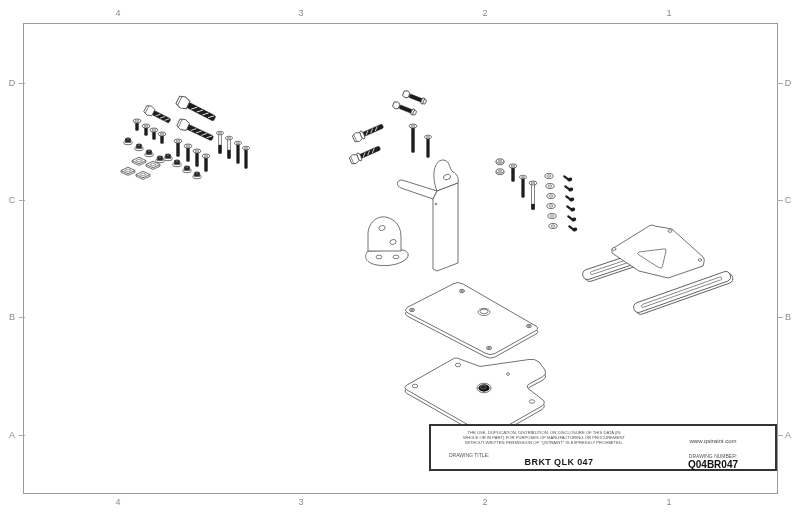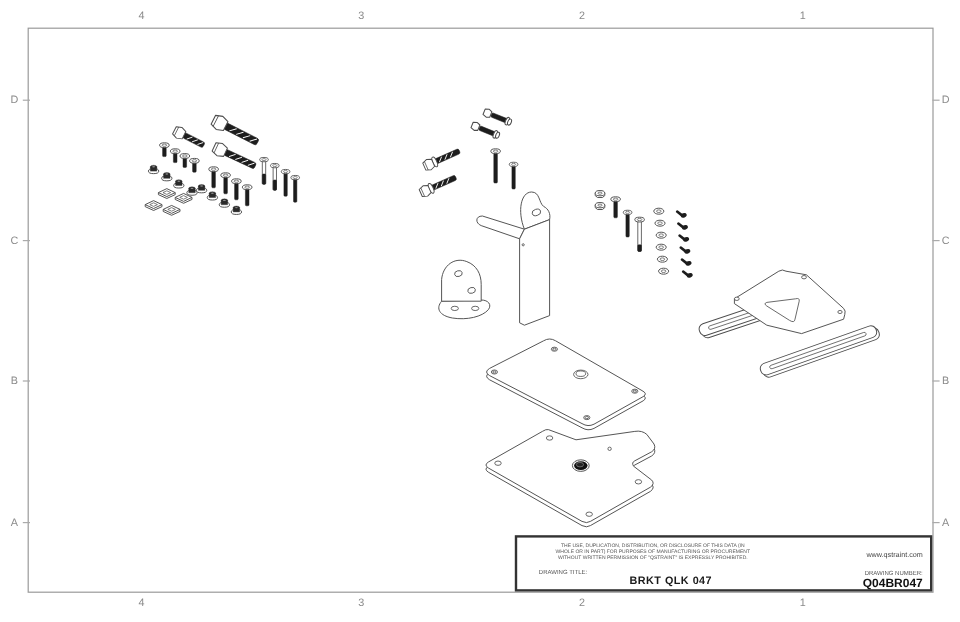--- a/index.html
+++ b/index.html
@@ -14,24 +14,24 @@
   .w  {fill:#ffffff;stroke:#4d4d4d;stroke-width:0.8;stroke-linejoin:round;}
   .w2 {fill:#ffffff;stroke:#4d4d4d;stroke-width:0.6;stroke-linejoin:round;}
   .wl {fill:#ffffff;stroke:#4d4d4d;stroke-width:0.7;}
   .h  {fill:#ffffff;stroke:#4d4d4d;stroke-width:0.7;}
   .d  {fill:#1d1d1d;stroke:#1d1d1d;stroke-width:0.4;}
   .dd {fill:#1d1d1d;stroke:none;}
   .g  {fill:#2b2b2b;stroke:#2b2b2b;stroke-width:0.3;}
   .th {stroke:#ffffff;stroke-width:0.7;fill:none;}
   .lnn{stroke:#4d4d4d;stroke-width:0.6;fill:none;}
   
-  .tblock{position:absolute;left:429px;top:446px;width:348px;height:47px;
+  .tblock{position:absolute;left:429px;top:424px;width:348px;height:47px;
           border:2px solid #333;box-sizing:border-box;background:#fff;}
   .tb-left{position:absolute;left:0;top:0;width:226px;height:100%;}
-  .tb-right{position:absolute;left:226px;top:0;width:112px;height:100%;text-align:right;}
+  .tb-right{position:absolute;left:226px;top:0;width:112px;height:100%;text-align:center;}
   .legal{position:absolute;left:0;top:4px;width:226px;text-align:center;
          font-size:4.2px;line-height:5.2px;color:#555;}
   .dt-label{position:absolute;left:18px;top:26px;font-size:5px;color:#555;}
   .dt-title{position:absolute;left:30px;top:31px;width:196px;text-align:center;
             font-size:9px;font-weight:bold;color:#1a1a1a;letter-spacing:0.4px;}
   .web{position:absolute;left:0;top:12px;width:112px;font-size:6px;color:#444;}
   .dn-label{position:absolute;left:0;top:27px;width:112px;font-size:5px;color:#555;}
   .dn-num{position:absolute;left:0;top:33px;width:112px;font-size:10px;font-weight:bold;color:#111;}
 </style>
 </head>

